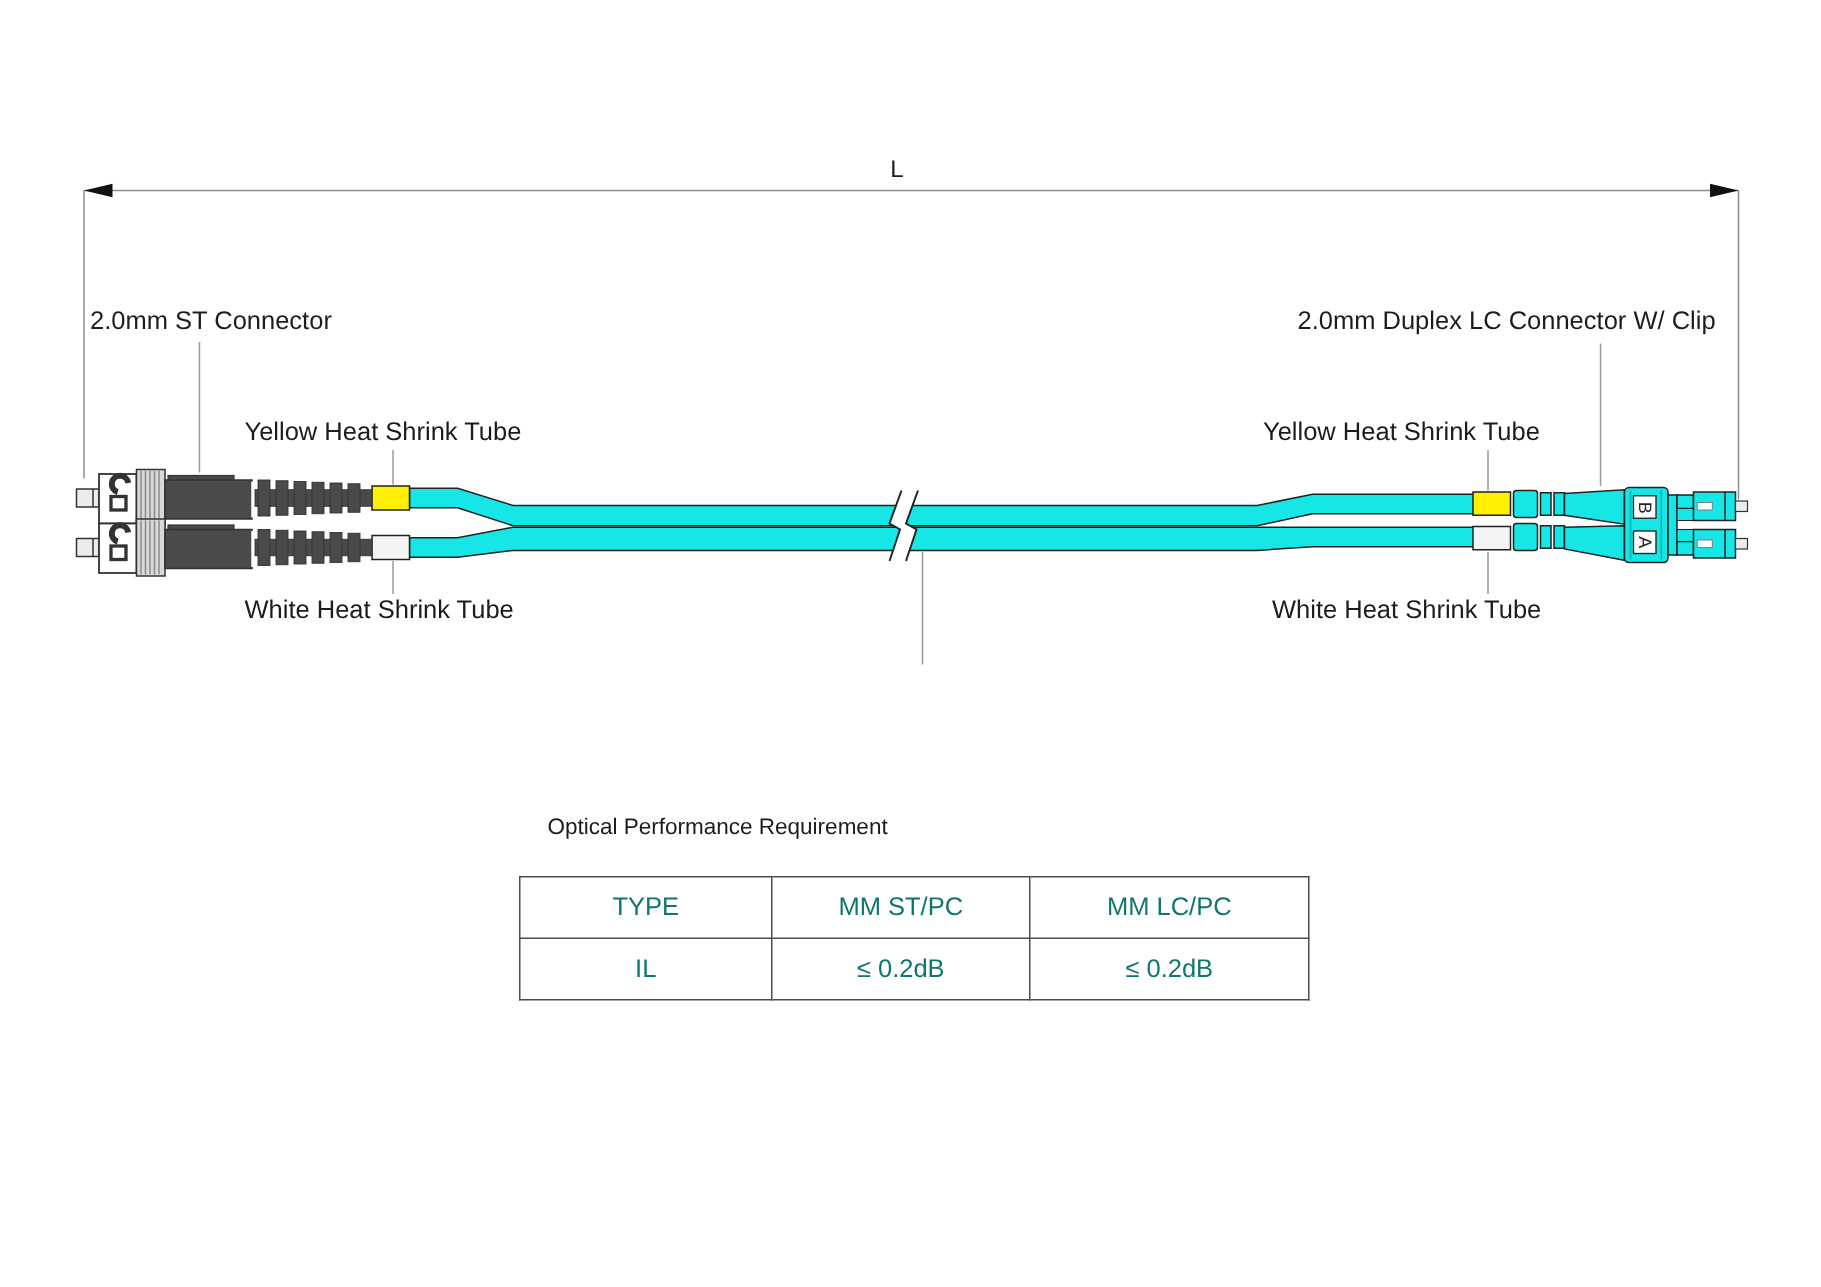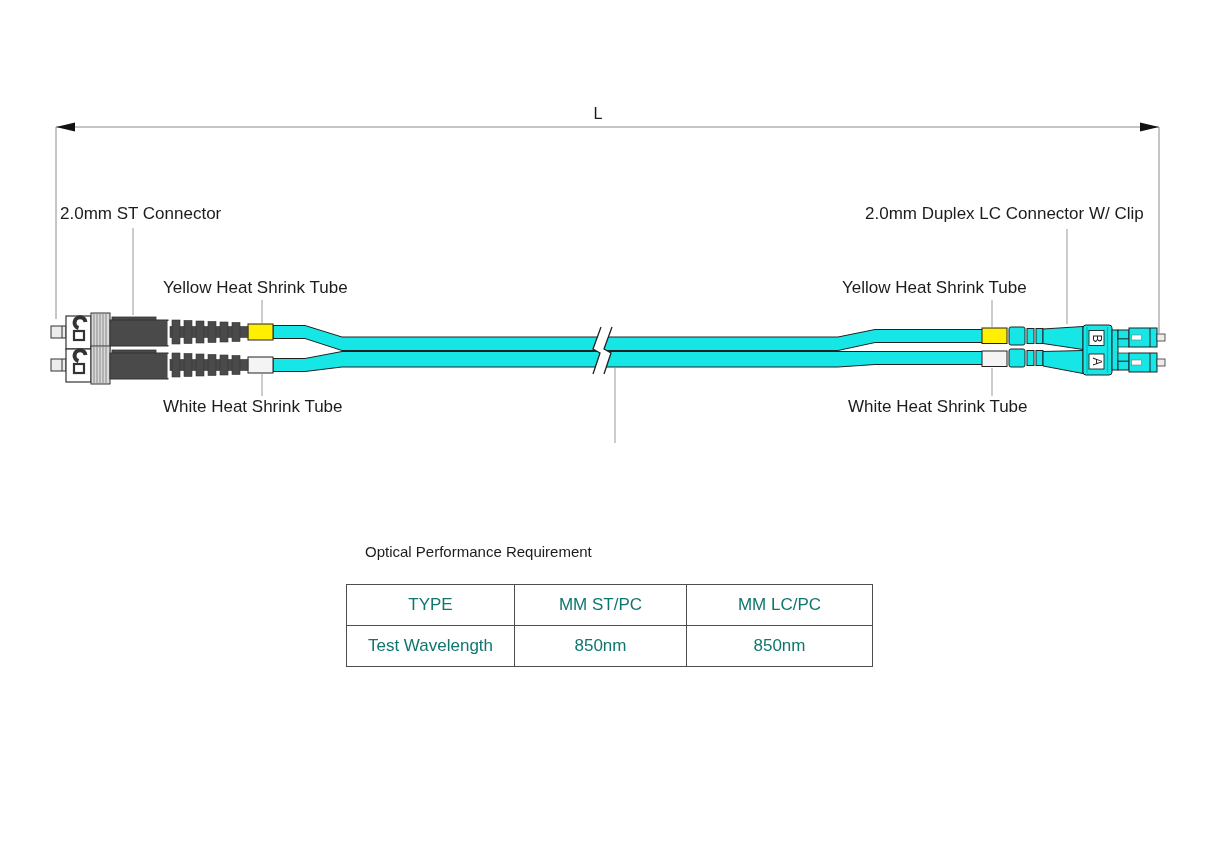--- a/index.html
+++ b/index.html
@@ -167,20 +167,20 @@
         <col style="width:172px">
         <col style="width:186px">
       </colgroup>
     <tbody>
       <tr>
         <td>TYPE</td>
         <td>MM ST/PC</td>
         <td>MM LC/PC</td>
       </tr>
       <tr>
-        <td>Test Wavelength</td>
-        <td>850nm</td>
-        <td>850nm</td>
+        <td>IL</td>
+        <td>≤ 0.2dB</td>
+        <td>≤ 0.2dB</td>
       </tr>
     </tbody>
   </table>
 
 </div>
 
 </body></html>

